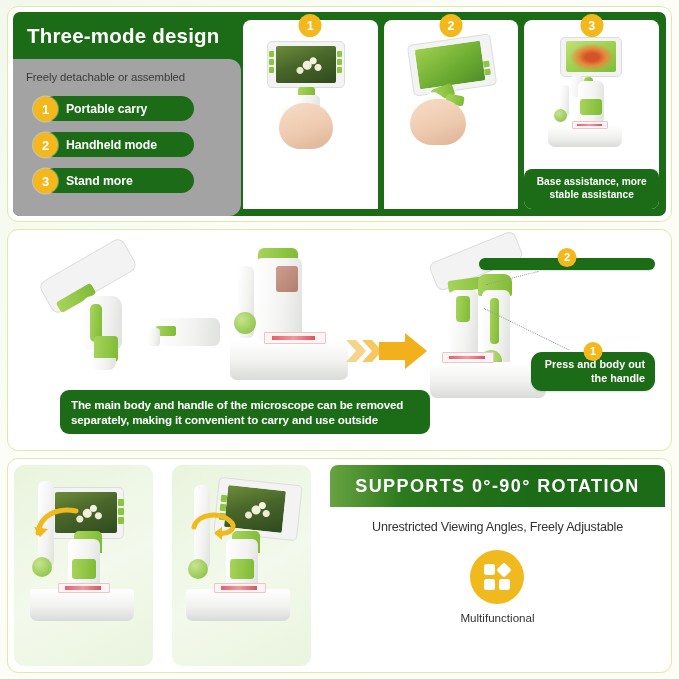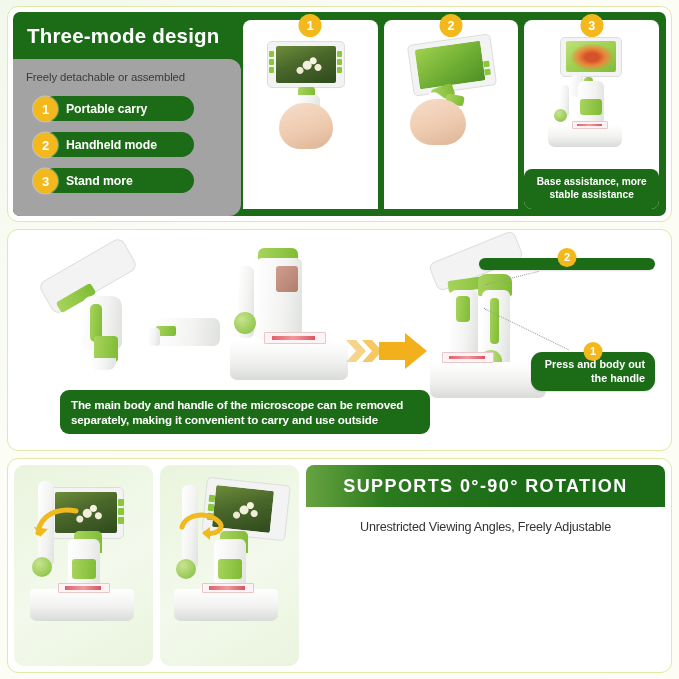--- a/index.html
+++ b/index.html
@@ -120,21 +120,21 @@
     display: flex; align-items: center; justify-content: center;
   }
   #callout-2 { right: 8px; top: 22px; width: 176px; }
   #callout-1 { right: 8px; top: 116px; width: 124px; }
   .leader {
     position: absolute; border-top: 1px dotted #9a9a9a; height: 0;
     transform-origin: left center;
   }
 
   
-  .sec3 { flex: 1; padding: 6px; display: flex; gap: 7px; }
+  .sec3 { flex: 1; padding: 6px; display: flex; gap: 19px; }
   .rot-card {
     width: 139px; border-radius: 10px;
     background: linear-gradient(150deg,#e9f4dd 0%,#f3f9ec 55%,#eaf4de 100%);
     position: relative; overflow: hidden;
   }
   .sec3-right {
     flex: 1; display: flex; flex-direction: column;
     border-radius: 8px; overflow: hidden; background: #fff;
   }
   .hdr3 {
@@ -439,20 +439,31 @@
     </div>
 
     <div class="sec3-right">
       <div class="hdr3">
         <span class="hdr3-title">SUPPORTS 0°-90° ROTATION</span>
       </div>
       <div class="sec3-body">
         <div class="sub3">Unrestricted Viewing Angles, Freely Adjustable</div>
         <div class="feat-row">
 
+          <div class="feat">
+            <div class="feat-icon">
+              <svg width="32" height="32" viewBox="0 0 32 32">
+                <rect x="3" y="3" width="11" height="11" rx="2.5" fill="#fff"></rect>
+                <rect x="3" y="18" width="11" height="11" rx="2.5" fill="#fff"></rect>
+                <rect x="18" y="18" width="11" height="11" rx="2.5" fill="#fff"></rect>
+                <rect x="17.5" y="3.5" width="11" height="11" rx="2.5" fill="#fff" transform="rotate(45 23 9)"></rect>
+              </svg>
+            </div>
+            <div class="feat-label">Multifunctional</div>
+          </div>
 
 
         </div>
       </div>
     </div>
   </div>
 
 </div>
 
 </body></html>

